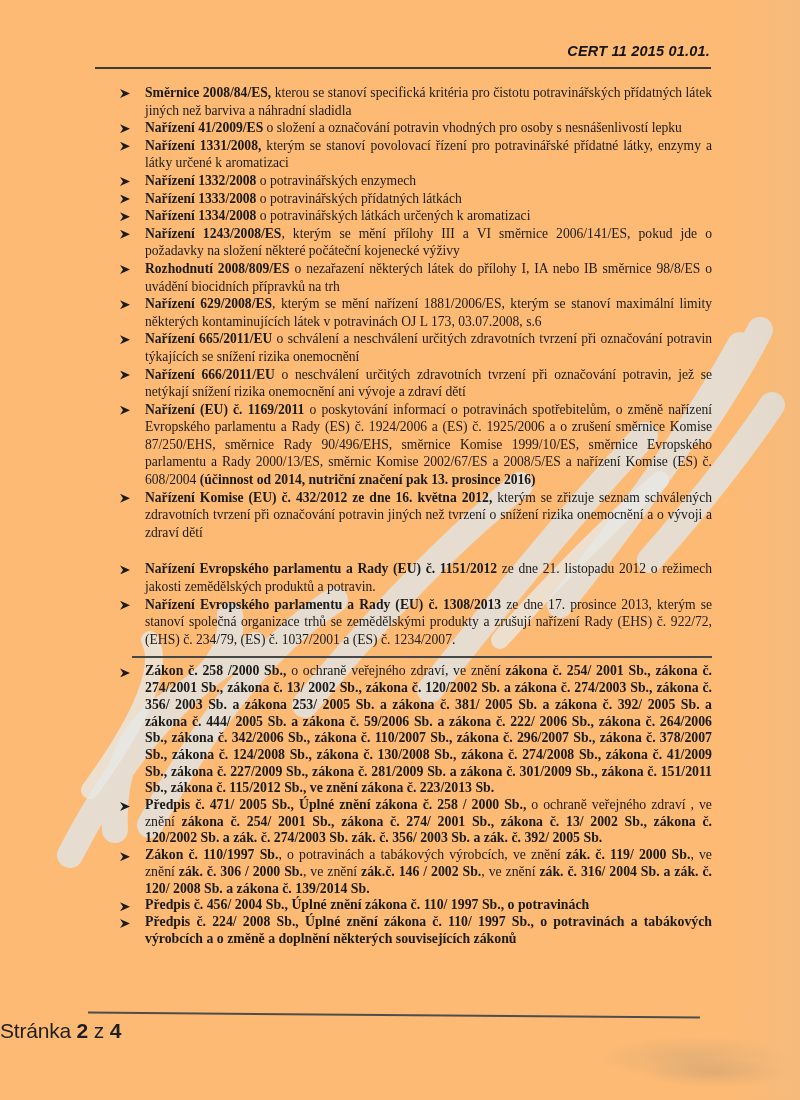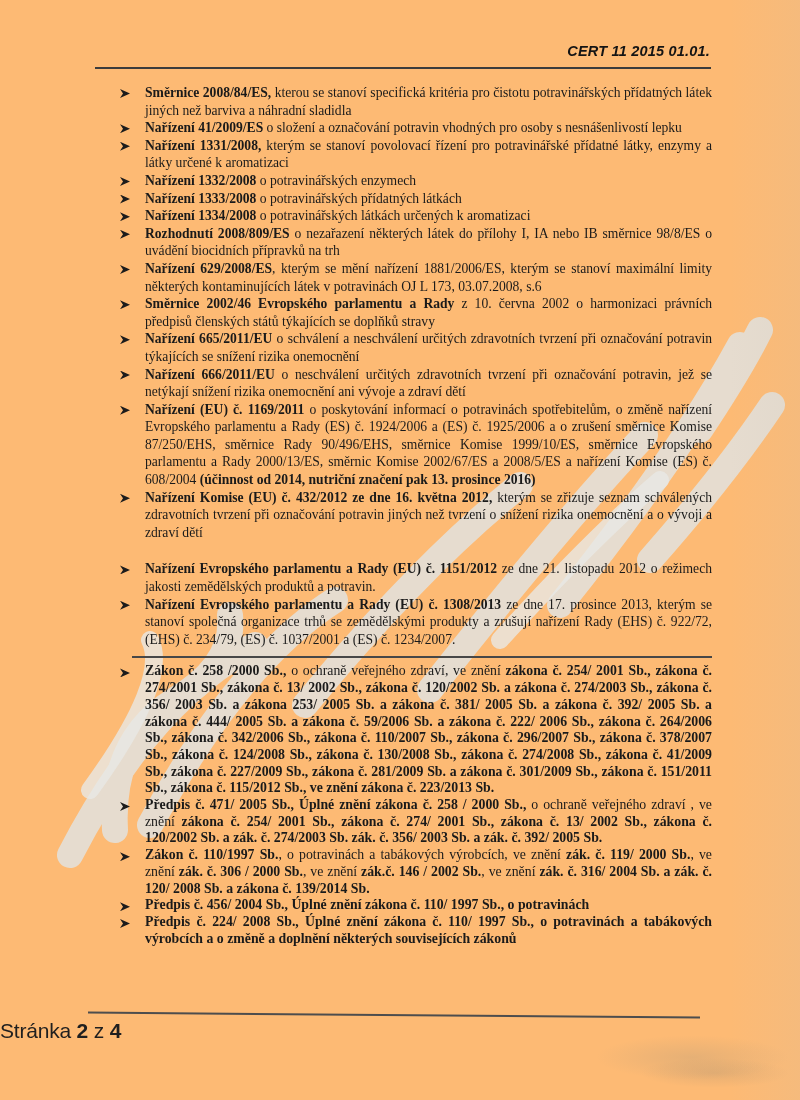--- a/index.html
+++ b/index.html
@@ -99,33 +99,33 @@
         <div class="item">
           <span class="marker">
             <span class="arrow"></span>
           </span>
           <div class="text"><span class="b">Nařízení 1334/2008</span><span> o potravinářských látkách určených k aromatizaci</span></div>
         </div>
         <div class="item">
           <span class="marker">
             <span class="arrow"></span>
           </span>
+          <div class="text"><span class="b">Nařízení 1243/2008/ES</span><span>, kterým se mění přílohy III a VI směrnice 2006/141/ES, pokud jde o požadavky na složení některé počáteční kojenecké výživy</span></div>
+        </div>
+        <div class="item">
+          <span class="marker">
+            <span class="arrow"></span>
+          </span>
           <div class="text"><span class="b">Rozhodnutí 2008/809/ES</span><span> o nezařazení některých látek do přílohy I, IA nebo IB směrnice 98/8/ES o uvádění biocidních přípravků na trh</span></div>
         </div>
         <div class="item">
           <span class="marker">
             <span class="arrow"></span>
           </span>
           <div class="text"><span class="b">Nařízení 629/2008/ES</span><span>, kterým se mění nařízení 1881/2006/ES, kterým se stanoví maximální limity některých kontaminujících látek v potravinách OJ L 173, 03.07.2008, s.6</span></div>
-        </div>
-        <div class="item">
-          <span class="marker">
-            <span class="arrow"></span>
-          </span>
-          <div class="text"><span class="b">Směrnice 2002/46 Evropského parlamentu a Rady</span><span> z 10. června 2002 o harmonizaci právních předpisů členských států týkajících se doplňků stravy</span></div>
         </div>
         <div class="item">
           <span class="marker">
             <span class="arrow"></span>
           </span>
           <div class="text"><span class="b">Nařízení 665/2011/EU</span><span> o schválení a neschválení určitých zdravotních tvrzení při označování potravin týkajících se snížení rizika onemocnění</span></div>
         </div>
         <div class="item">
           <span class="marker">
             <span class="arrow"></span>

